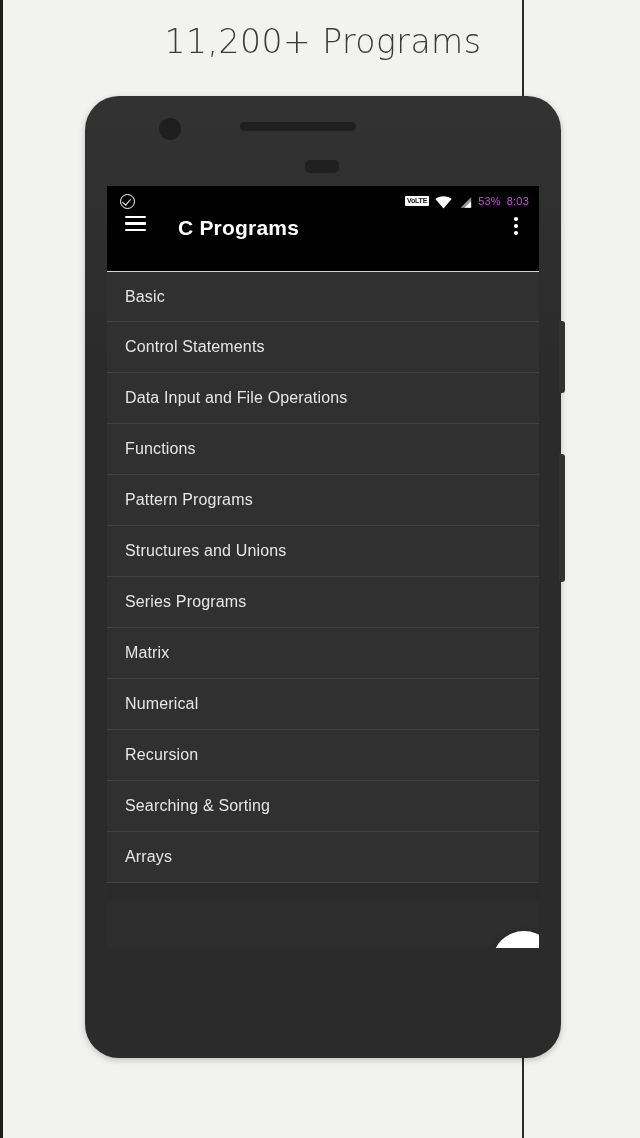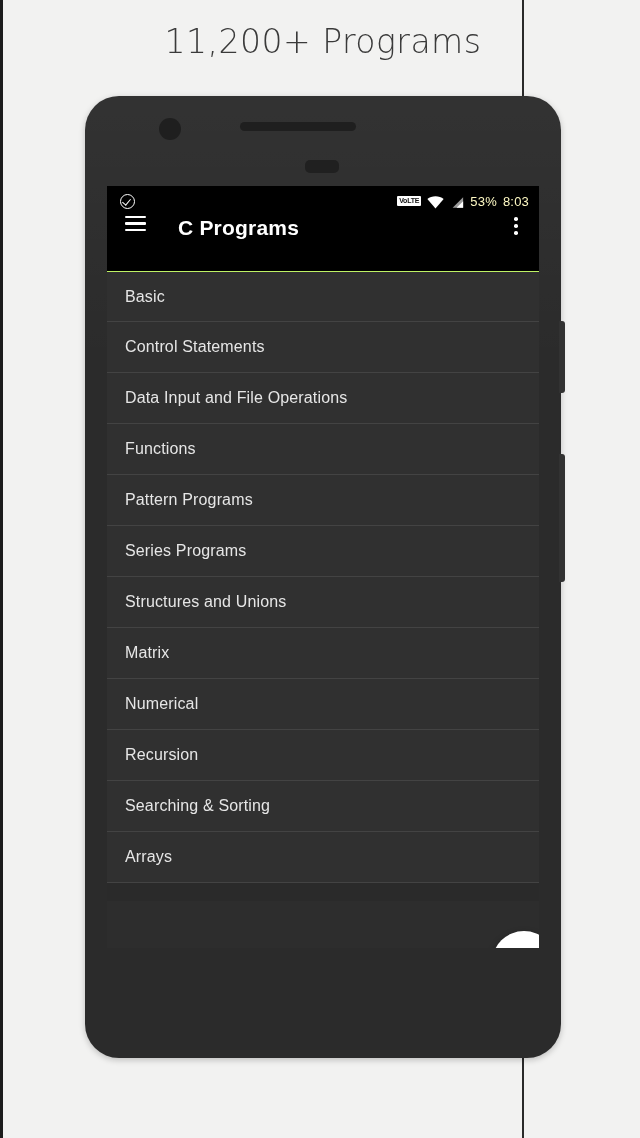--- a/index.html
+++ b/index.html
@@ -145,22 +145,22 @@
     font-weight: bold;
     letter-spacing: -0.2px;
     padding: 1px 2px;
     border-radius: 1px;
     line-height: 8px;
     font-family: "Liberation Sans", sans-serif;
   }
   .wifi-icon { width: 17px; height: 13px; display: block; }
   .signal-icon { width: 14px; height: 13px; display: block; }
   .status-text {
-    color: #fef9c3;
-    font-size: 13px;
+    color: #d946ef;
+    font-size: 11px;
     letter-spacing: 0.2px;
     font-family: "Liberation Sans", sans-serif;
   }
 
   
   .app-bar {
     position: relative;
     height: 55px;
     background: #000000;
     display: flex;
@@ -312,24 +312,24 @@
         <div class="list-item">
             <span>Data Input and File Operations</span>
           </div>
         <div class="list-item">
             <span>Functions</span>
           </div>
         <div class="list-item">
             <span>Pattern Programs</span>
           </div>
         <div class="list-item">
+            <span>Structures and Unions</span>
+          </div>
+        <div class="list-item">
             <span>Series Programs</span>
-          </div>
-        <div class="list-item">
-            <span>Structures and Unions</span>
           </div>
         <div class="list-item">
             <span>Matrix</span>
           </div>
         <div class="list-item">
             <span>Numerical</span>
           </div>
         <div class="list-item">
             <span>Recursion</span>
           </div>

